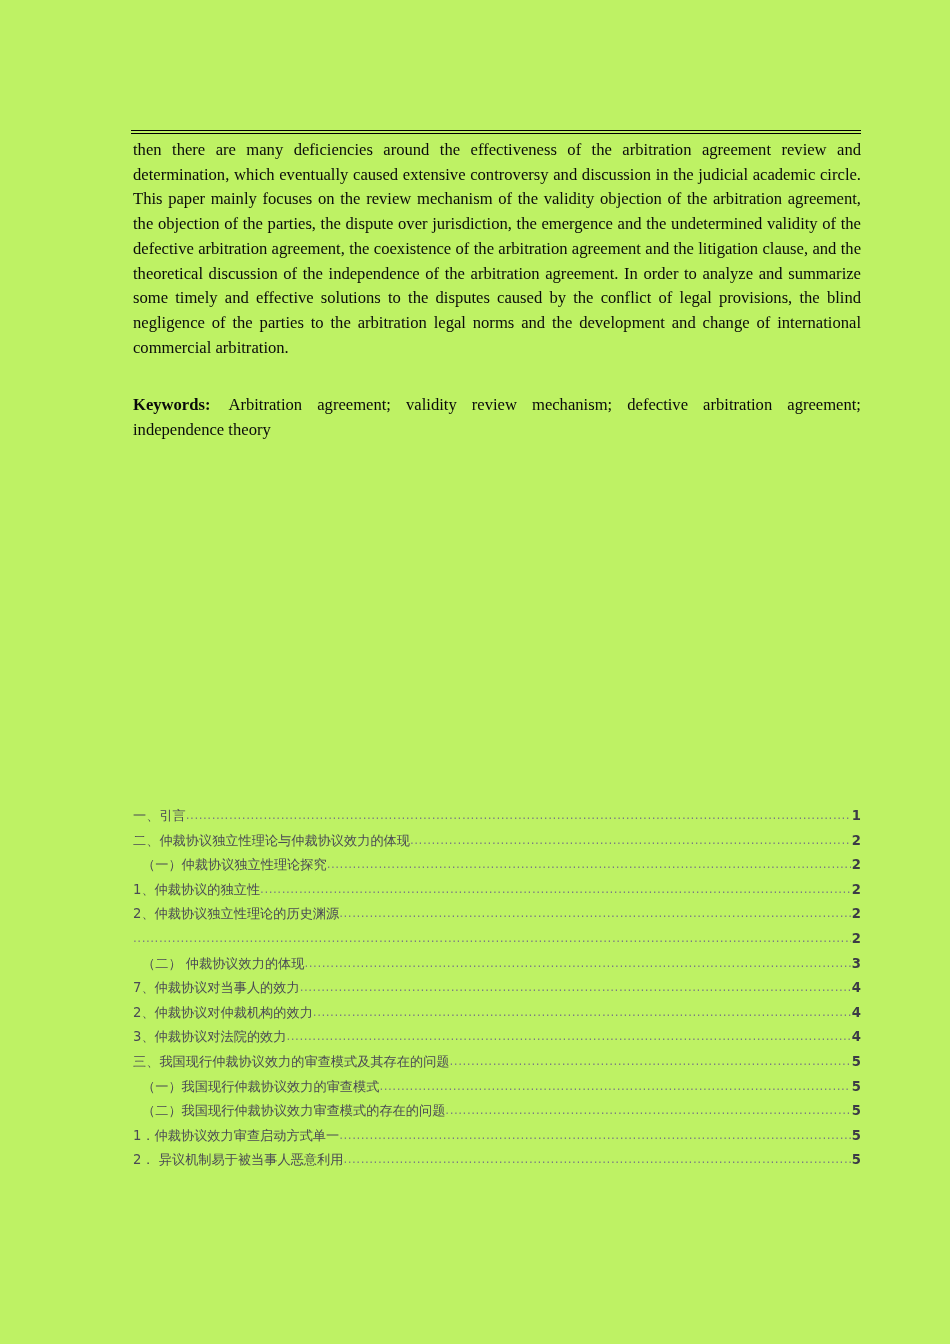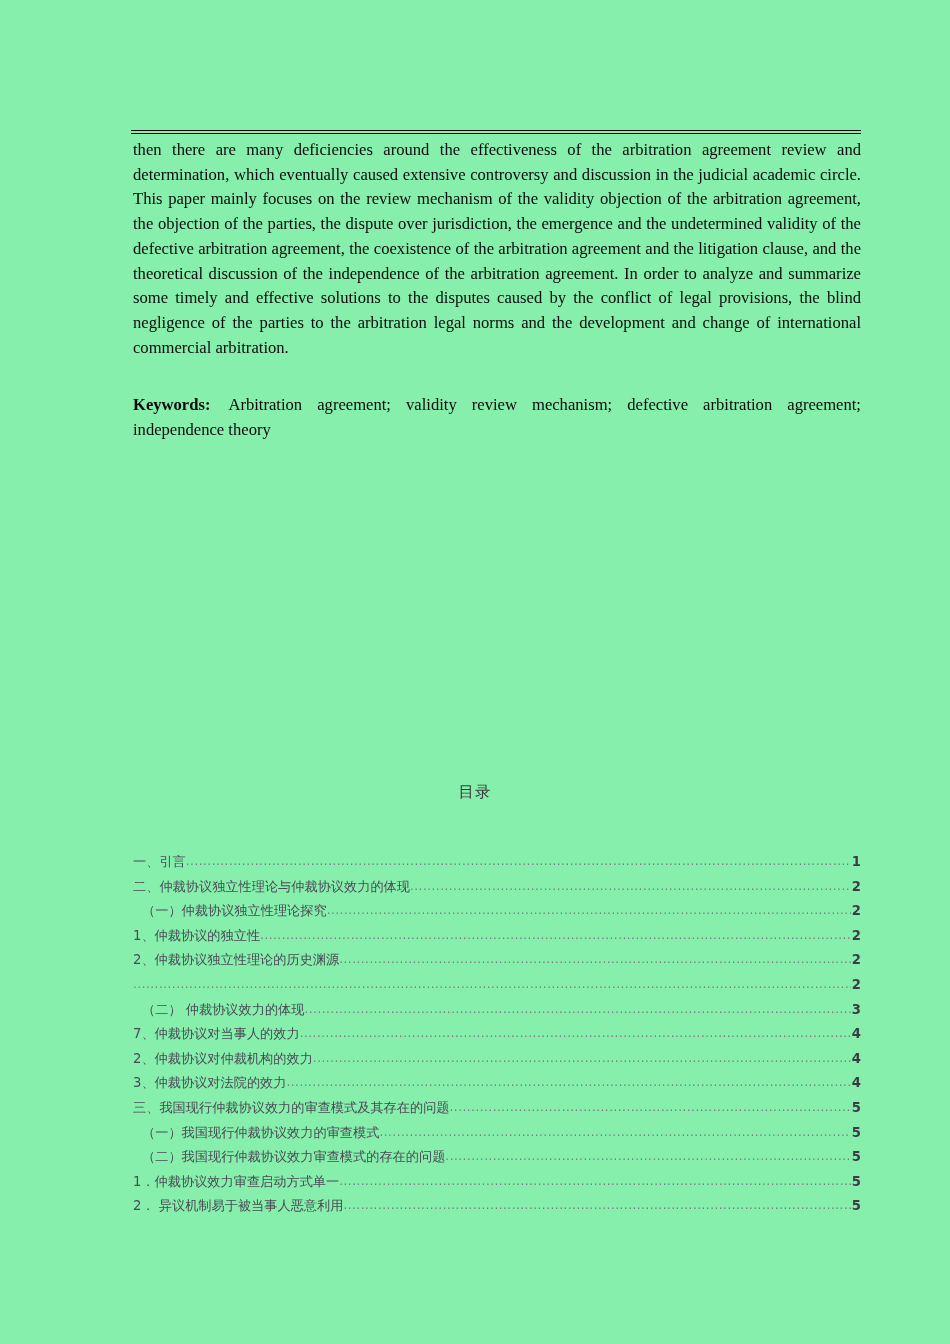--- a/index.html
+++ b/index.html
@@ -9,21 +9,21 @@
   }
   body {
     font-family: "Liberation Serif", "DejaVu Serif", serif;
     color: #000000;
     -webkit-font-smoothing: antialiased;
   }
   #page {
     position: relative;
     width: 950px;
     height: 1344px;
-    background: #86efac;
+    background: #bef264;
     overflow: hidden;
     box-sizing: border-box;
   }
 
   
   .top-rule {
     position: absolute;
     left: 131px;
     top: 130px;
     width: 730px;
@@ -72,21 +72,21 @@
     width: 950px;
     text-align: center;
     font-family: "DejaVu Sans", "Liberation Sans", sans-serif;
     font-size: 15.5px;
     color: #3a3a3a;
     letter-spacing: 1px;
   }
   .toc {
     position: absolute;
     left: 133px;
-    top: 850px;
+    top: 804px;
     width: 728px;
   }
   .toc-row {
     display: flex;
     align-items: baseline;
     font-family: "DejaVu Sans", "Liberation Sans", sans-serif;
     font-size: 13.2px;
     line-height: 24.6px;
     color: #4a4a55;
     white-space: nowrap;
@@ -121,21 +121,20 @@
 <div id="page">
 
   <div class="top-rule"></div>
 
   <div class="content">
     <p class="abstract-para">then there are many deficiencies around the effectiveness of the arbitration agreement review and determination, which eventually caused extensive controversy and discussion in the judicial academic circle. This paper mainly focuses on the review mechanism of the validity objection of the arbitration agreement, the objection of the parties, the dispute over jurisdiction, the emergence and the undetermined validity of the defective arbitration agreement, the coexistence of the arbitration agreement and the litigation clause, and the theoretical discussion of the independence of the arbitration agreement. In order to analyze and summarize some timely and effective solutions to the disputes caused by the conflict of legal provisions, the blind negligence of the parties to the arbitration legal norms and the development and change of international commercial arbitration.</p>
 
     <p class="keywords-para"><span class="kw-label">Keywords:</span><span class="kw-gap"></span><span>Arbitration agreement; validity review mechanism; defective arbitration agreement; independence theory</span></p>
   </div>
 
-  <div class="toc-heading">目录</div>
 
   <div class="toc" id="toc-list">
       <div class="toc-row ind-0">
         <span class="toc-label">一、引言</span>
         <span class="toc-leader">....................................................................................................................................................................................................................................................................................................................................................................................</span>
         <span class="toc-page">1</span>
       </div>
       <div class="toc-row ind-0">
         <span class="toc-label">二、仲裁协议独立性理论与仲裁协议效力的体现</span>
         <span class="toc-leader">....................................................................................................................................................................................................................................................................................................................................................................................</span>

